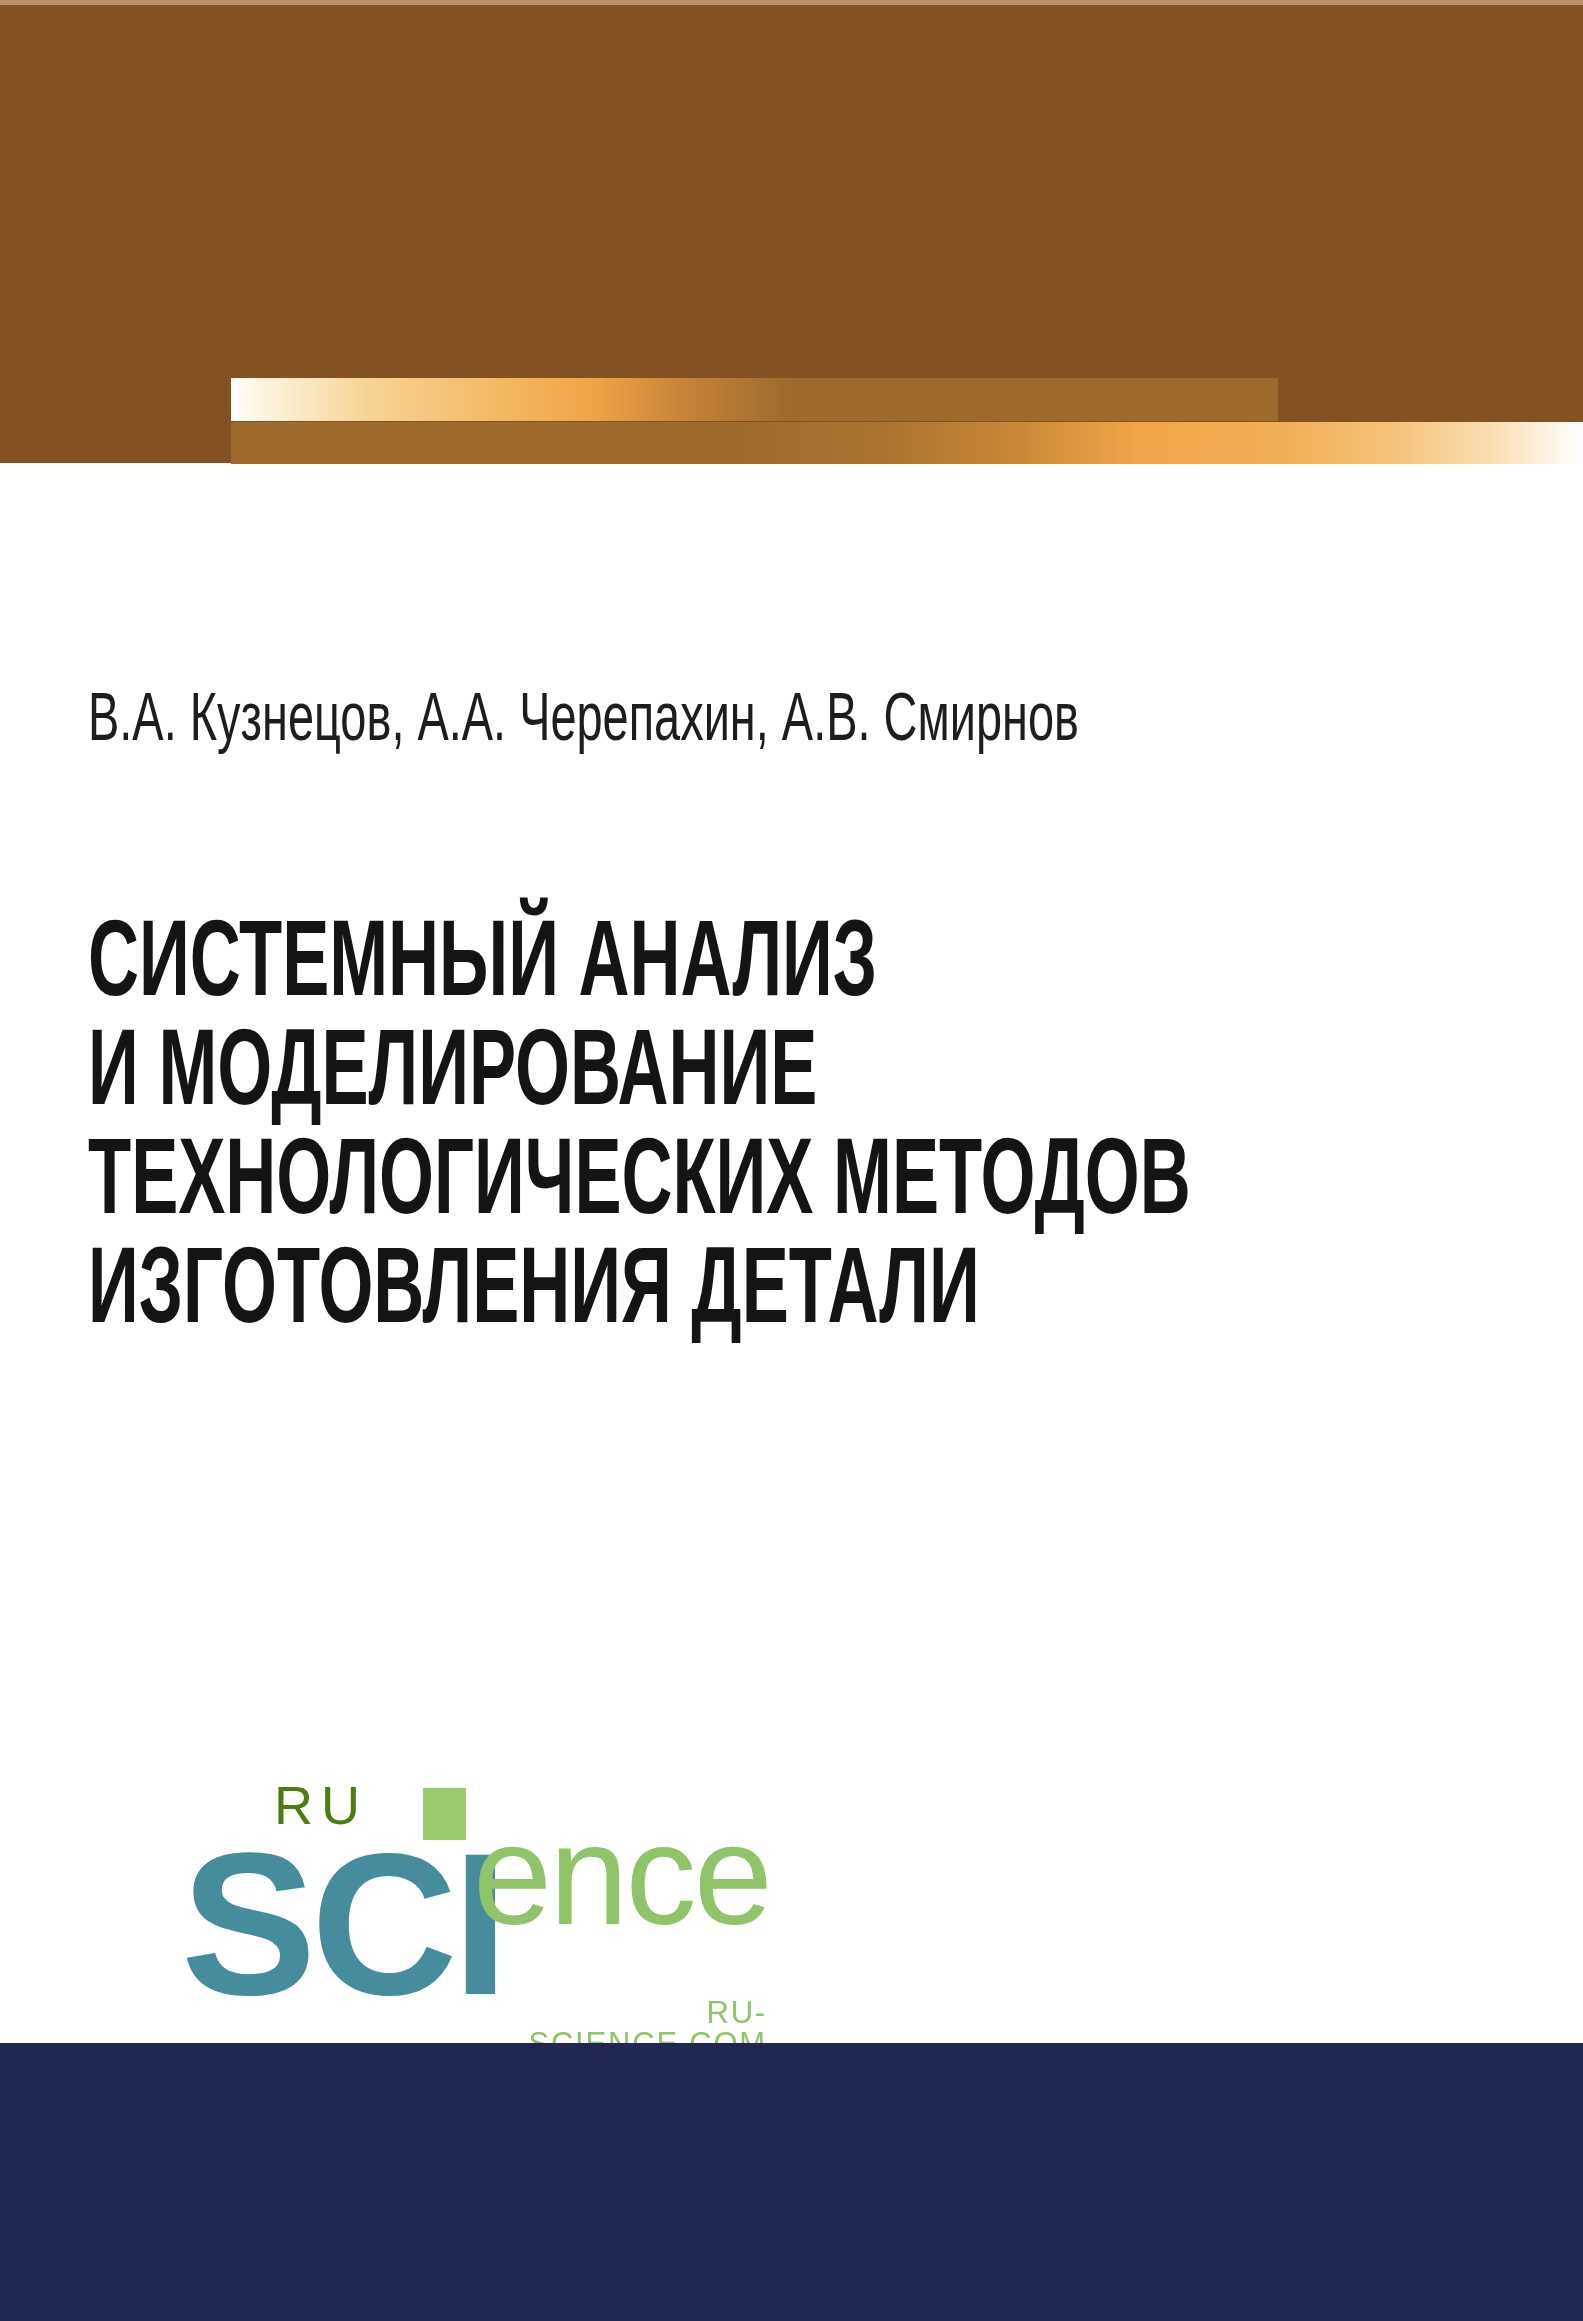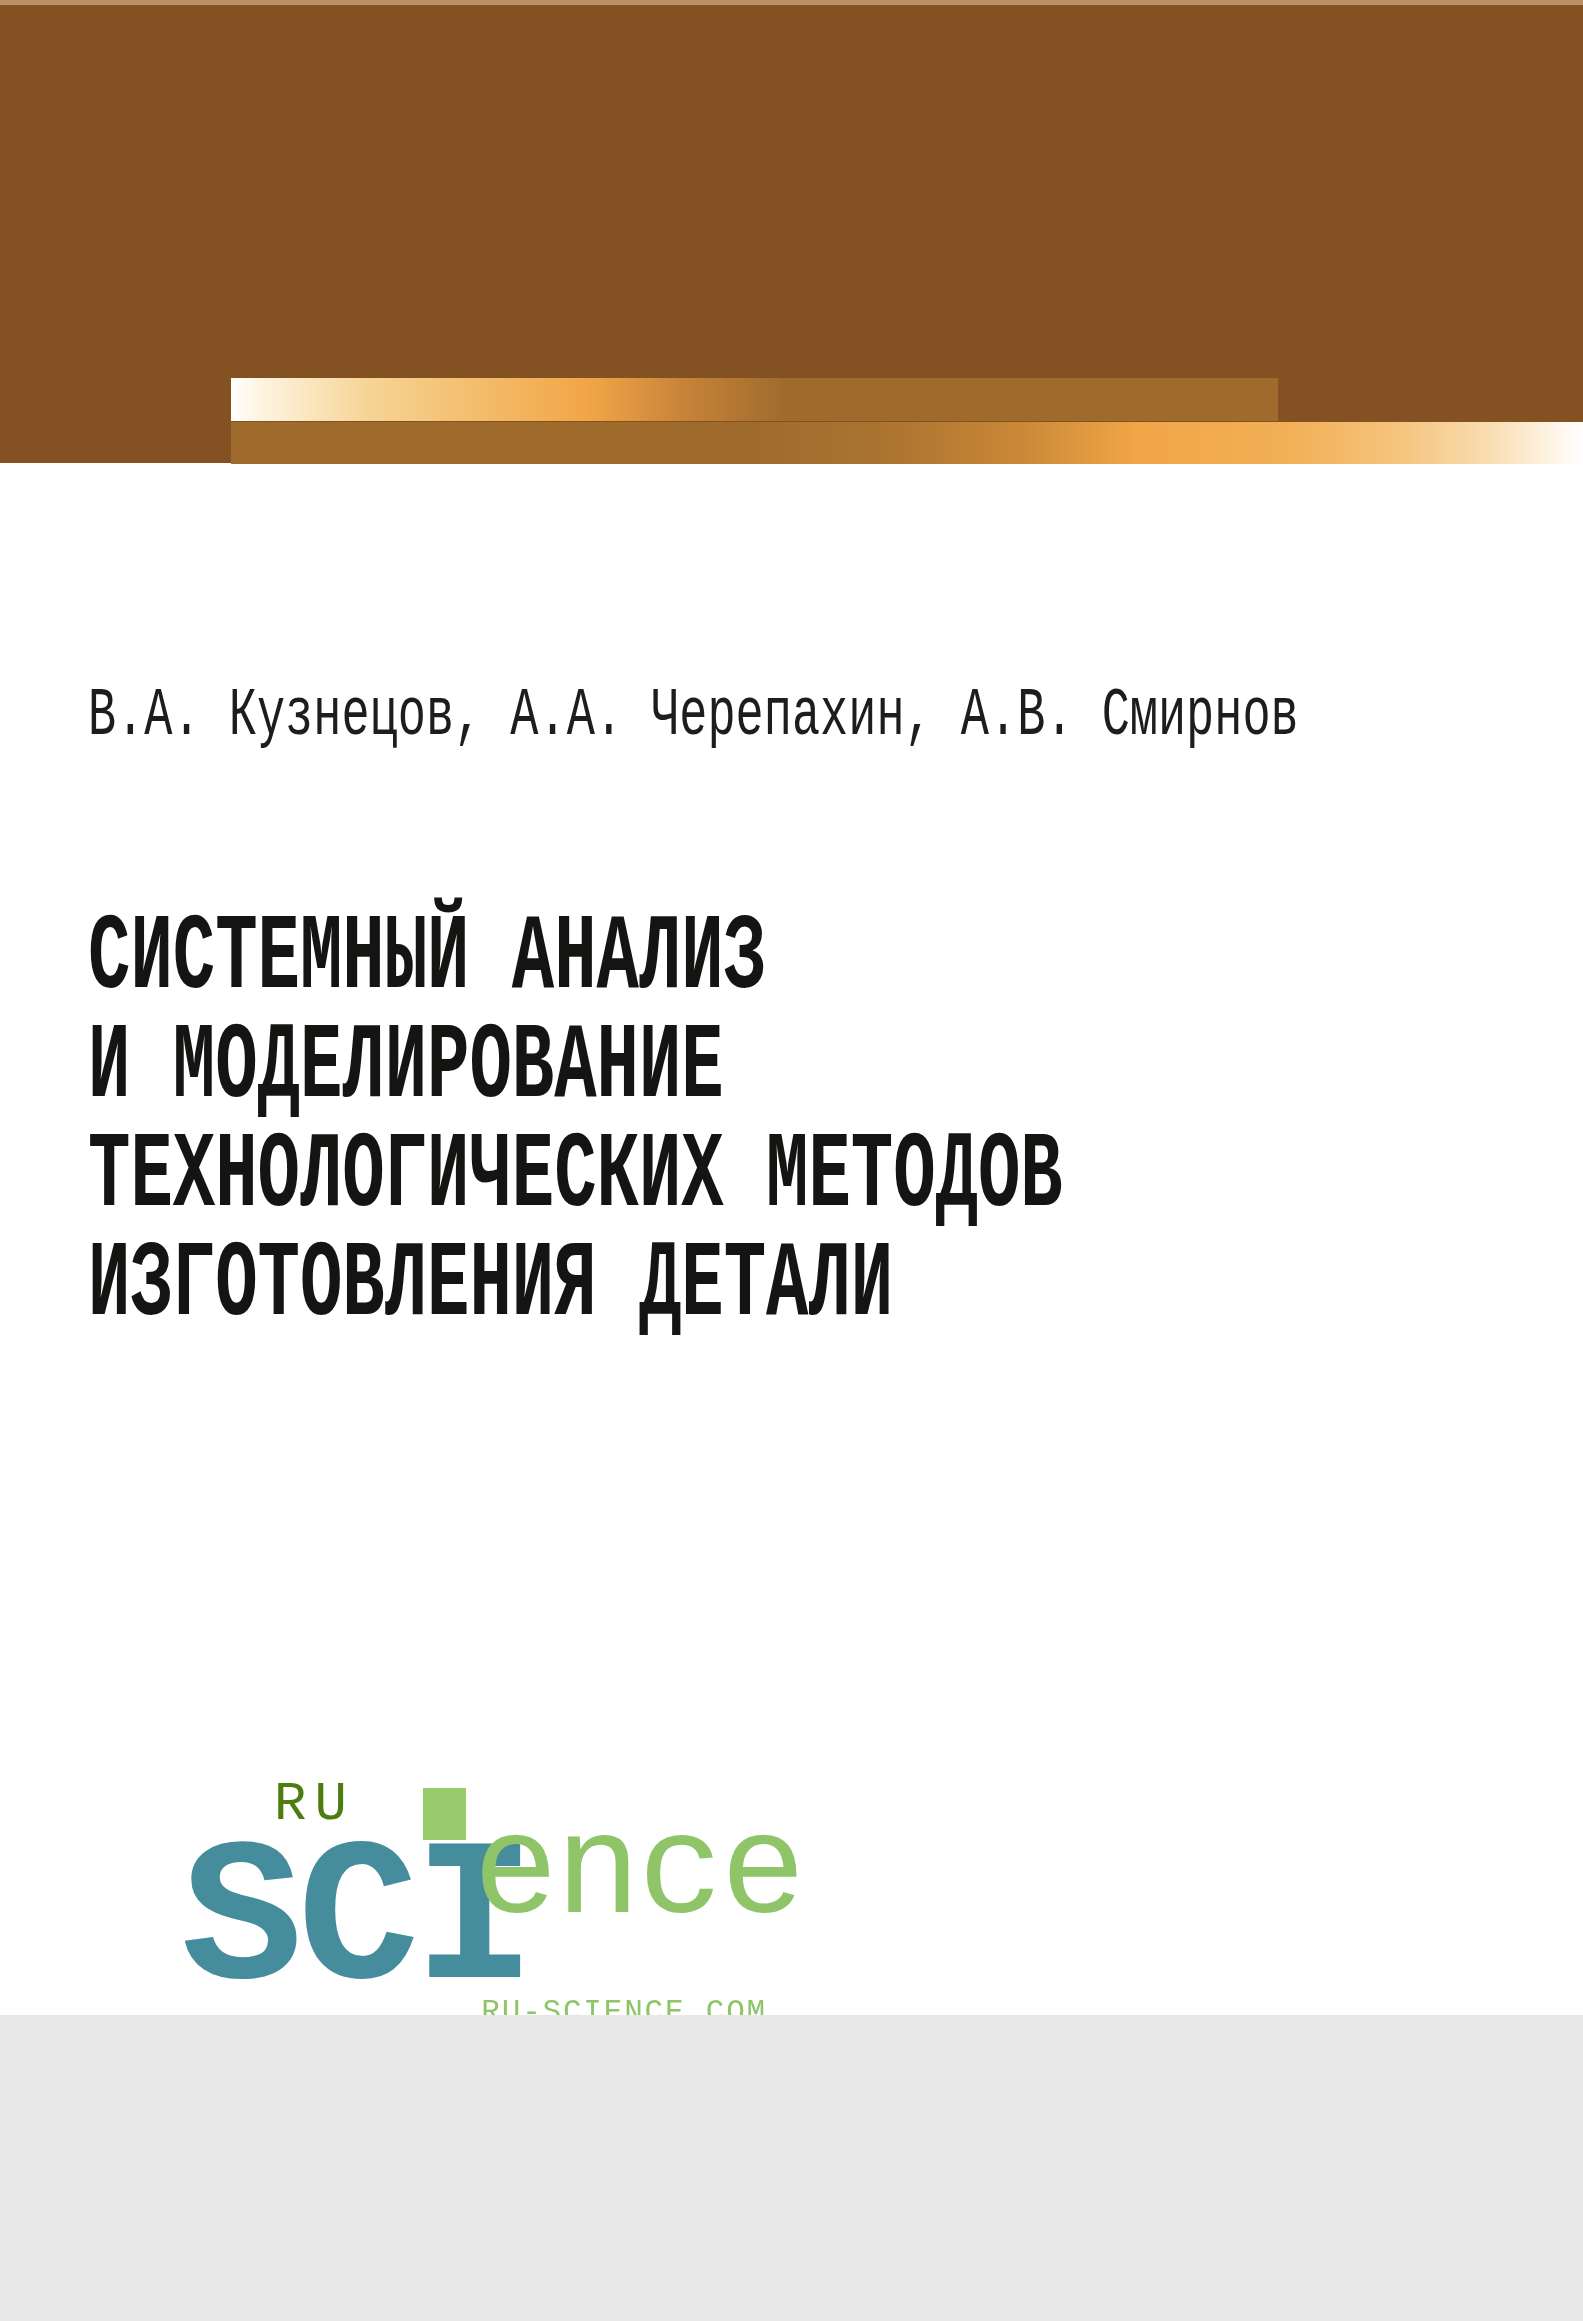--- a/index.html
+++ b/index.html
@@ -1,22 +1,22 @@
 <!DOCTYPE html>
 <html style="font-size:14.5px"><head>
 <meta charset="utf-8">
 <style>
   html, body { margin: 0; padding: 0; background: #e8e8e8; }
   .cover {
     position: relative;
     width: 1584px;
-    height: 2015px;
+    height: 2321px;
     background: #ffffff;
     overflow: hidden;
-    font-family: Liberation Mono, monospace;
+    font-family: Liberation Sans, sans-serif;
   }
   
   .top-band {
     position: absolute;
     left: 0; top: 0;
     width: 1584px; height: 463px;
     background: #845122;
   }
   .top-edge-strip {
     position: absolute;

